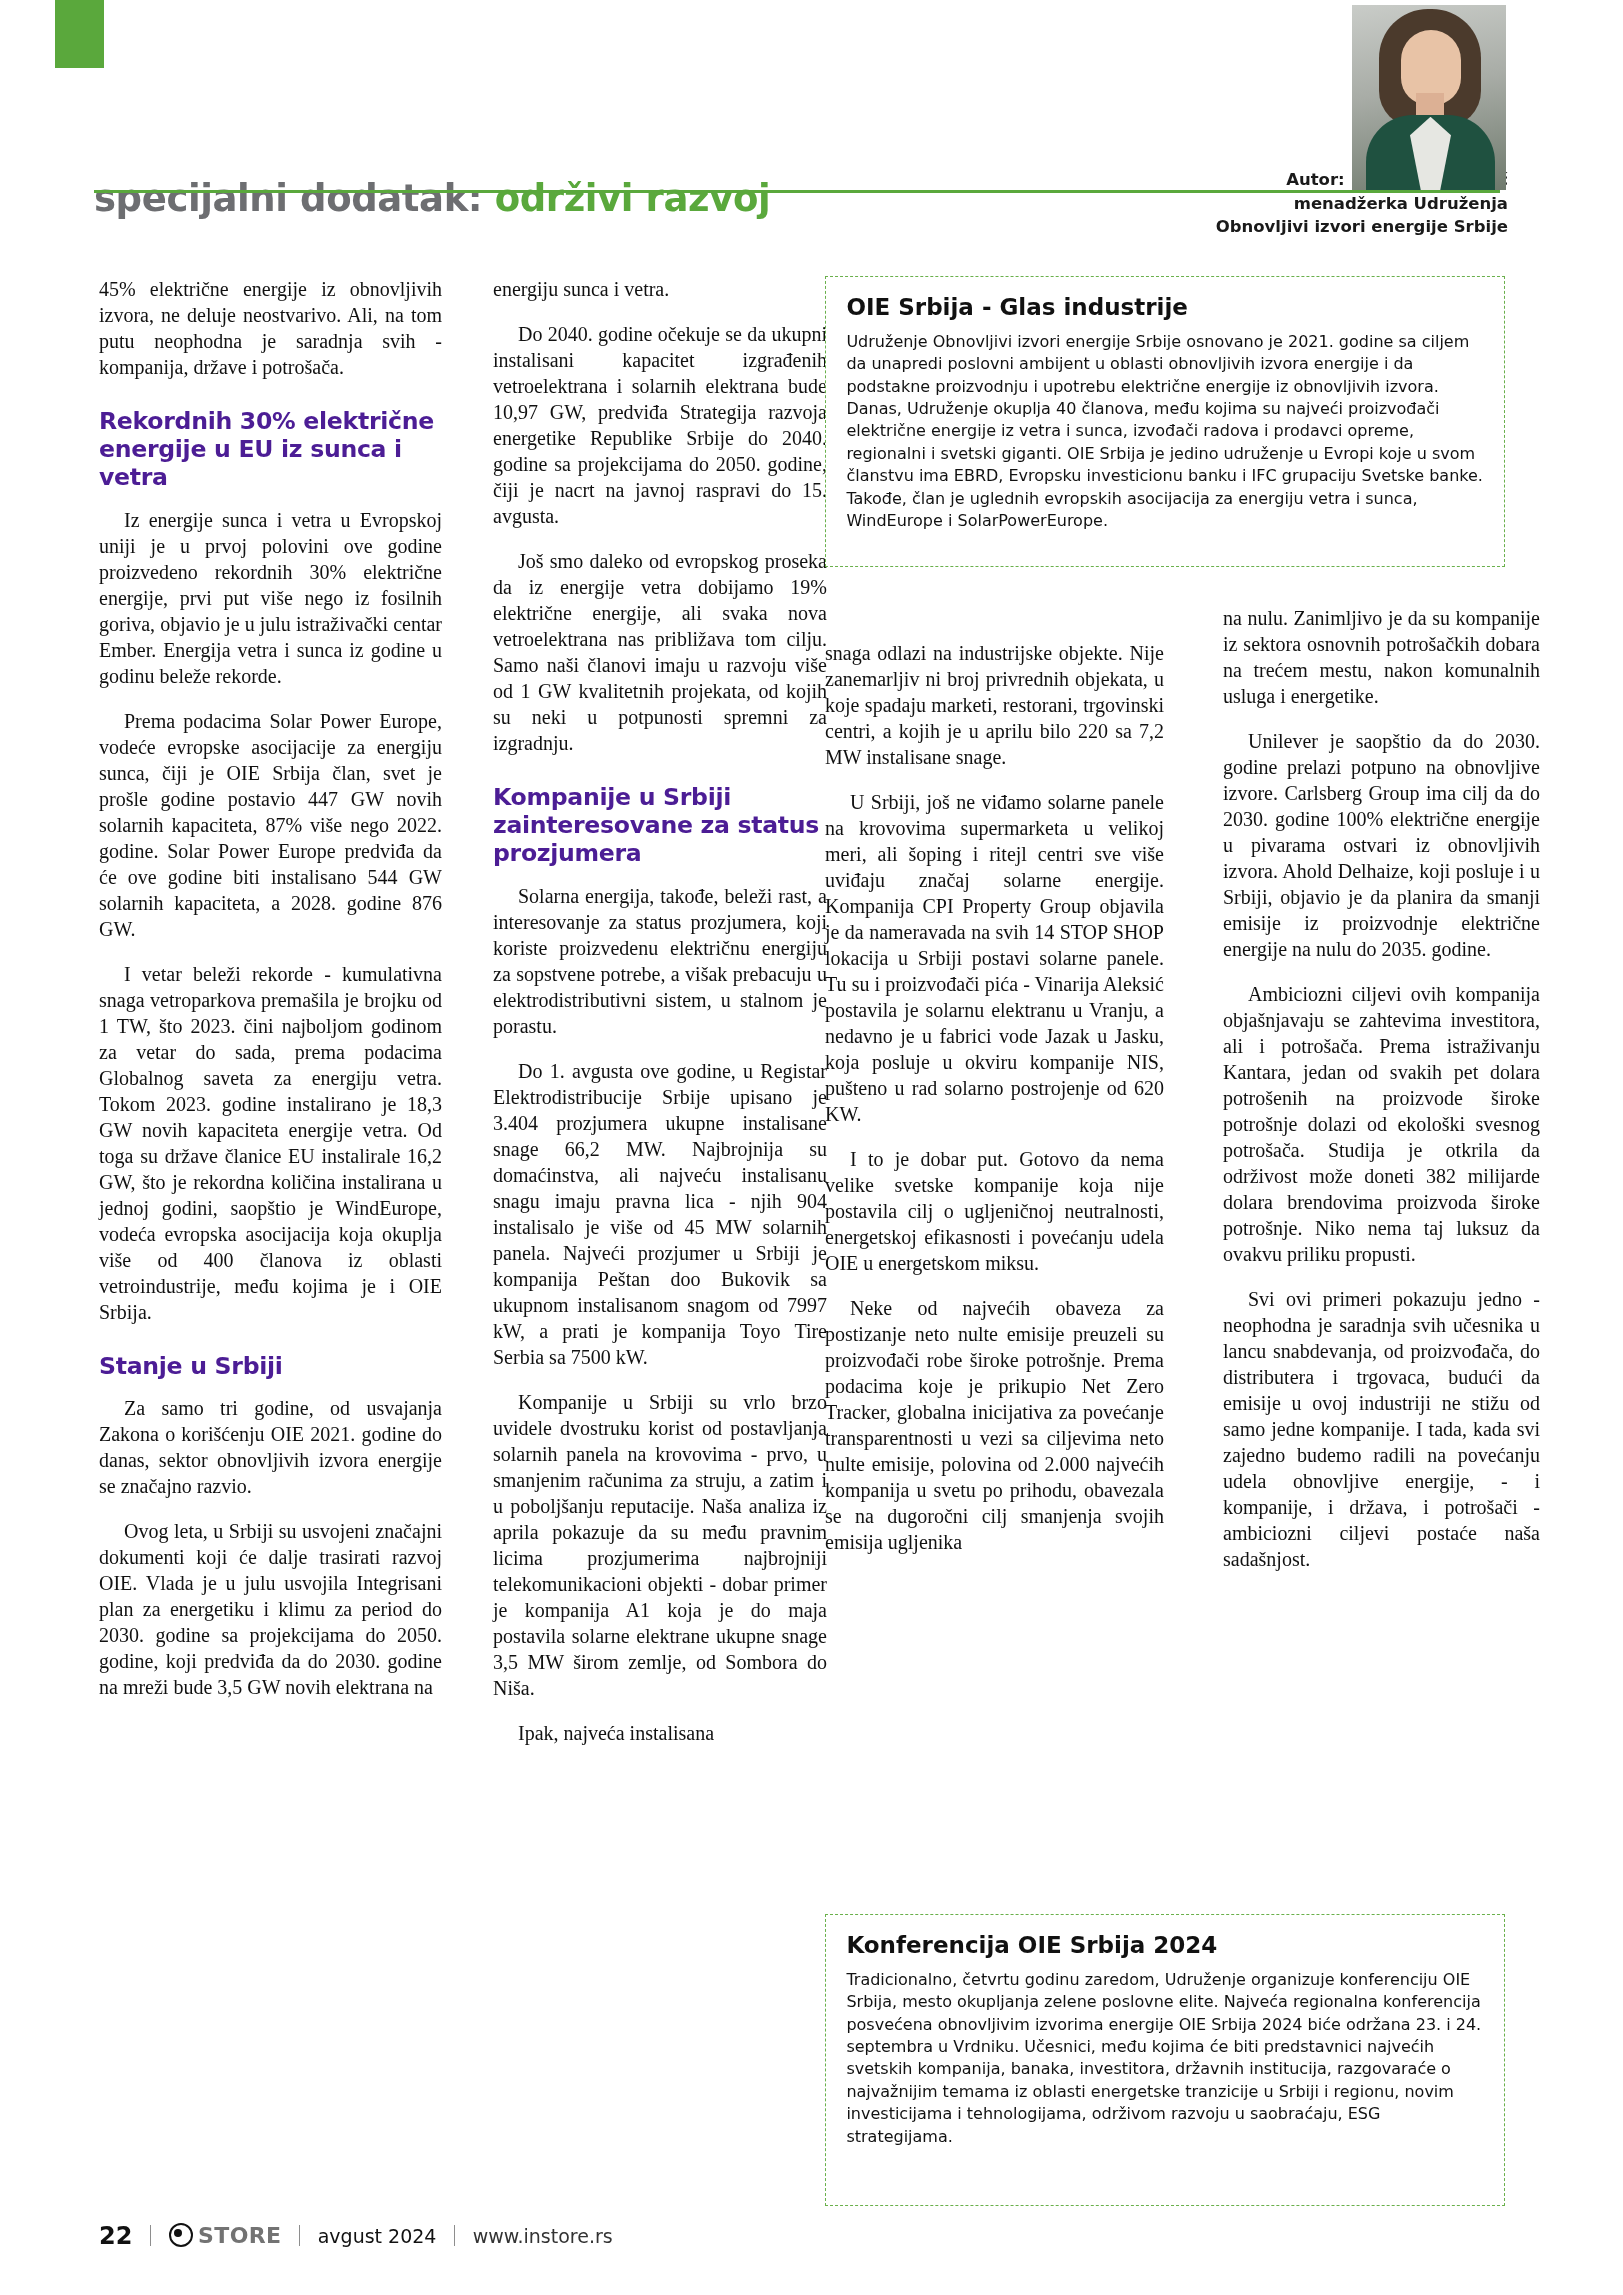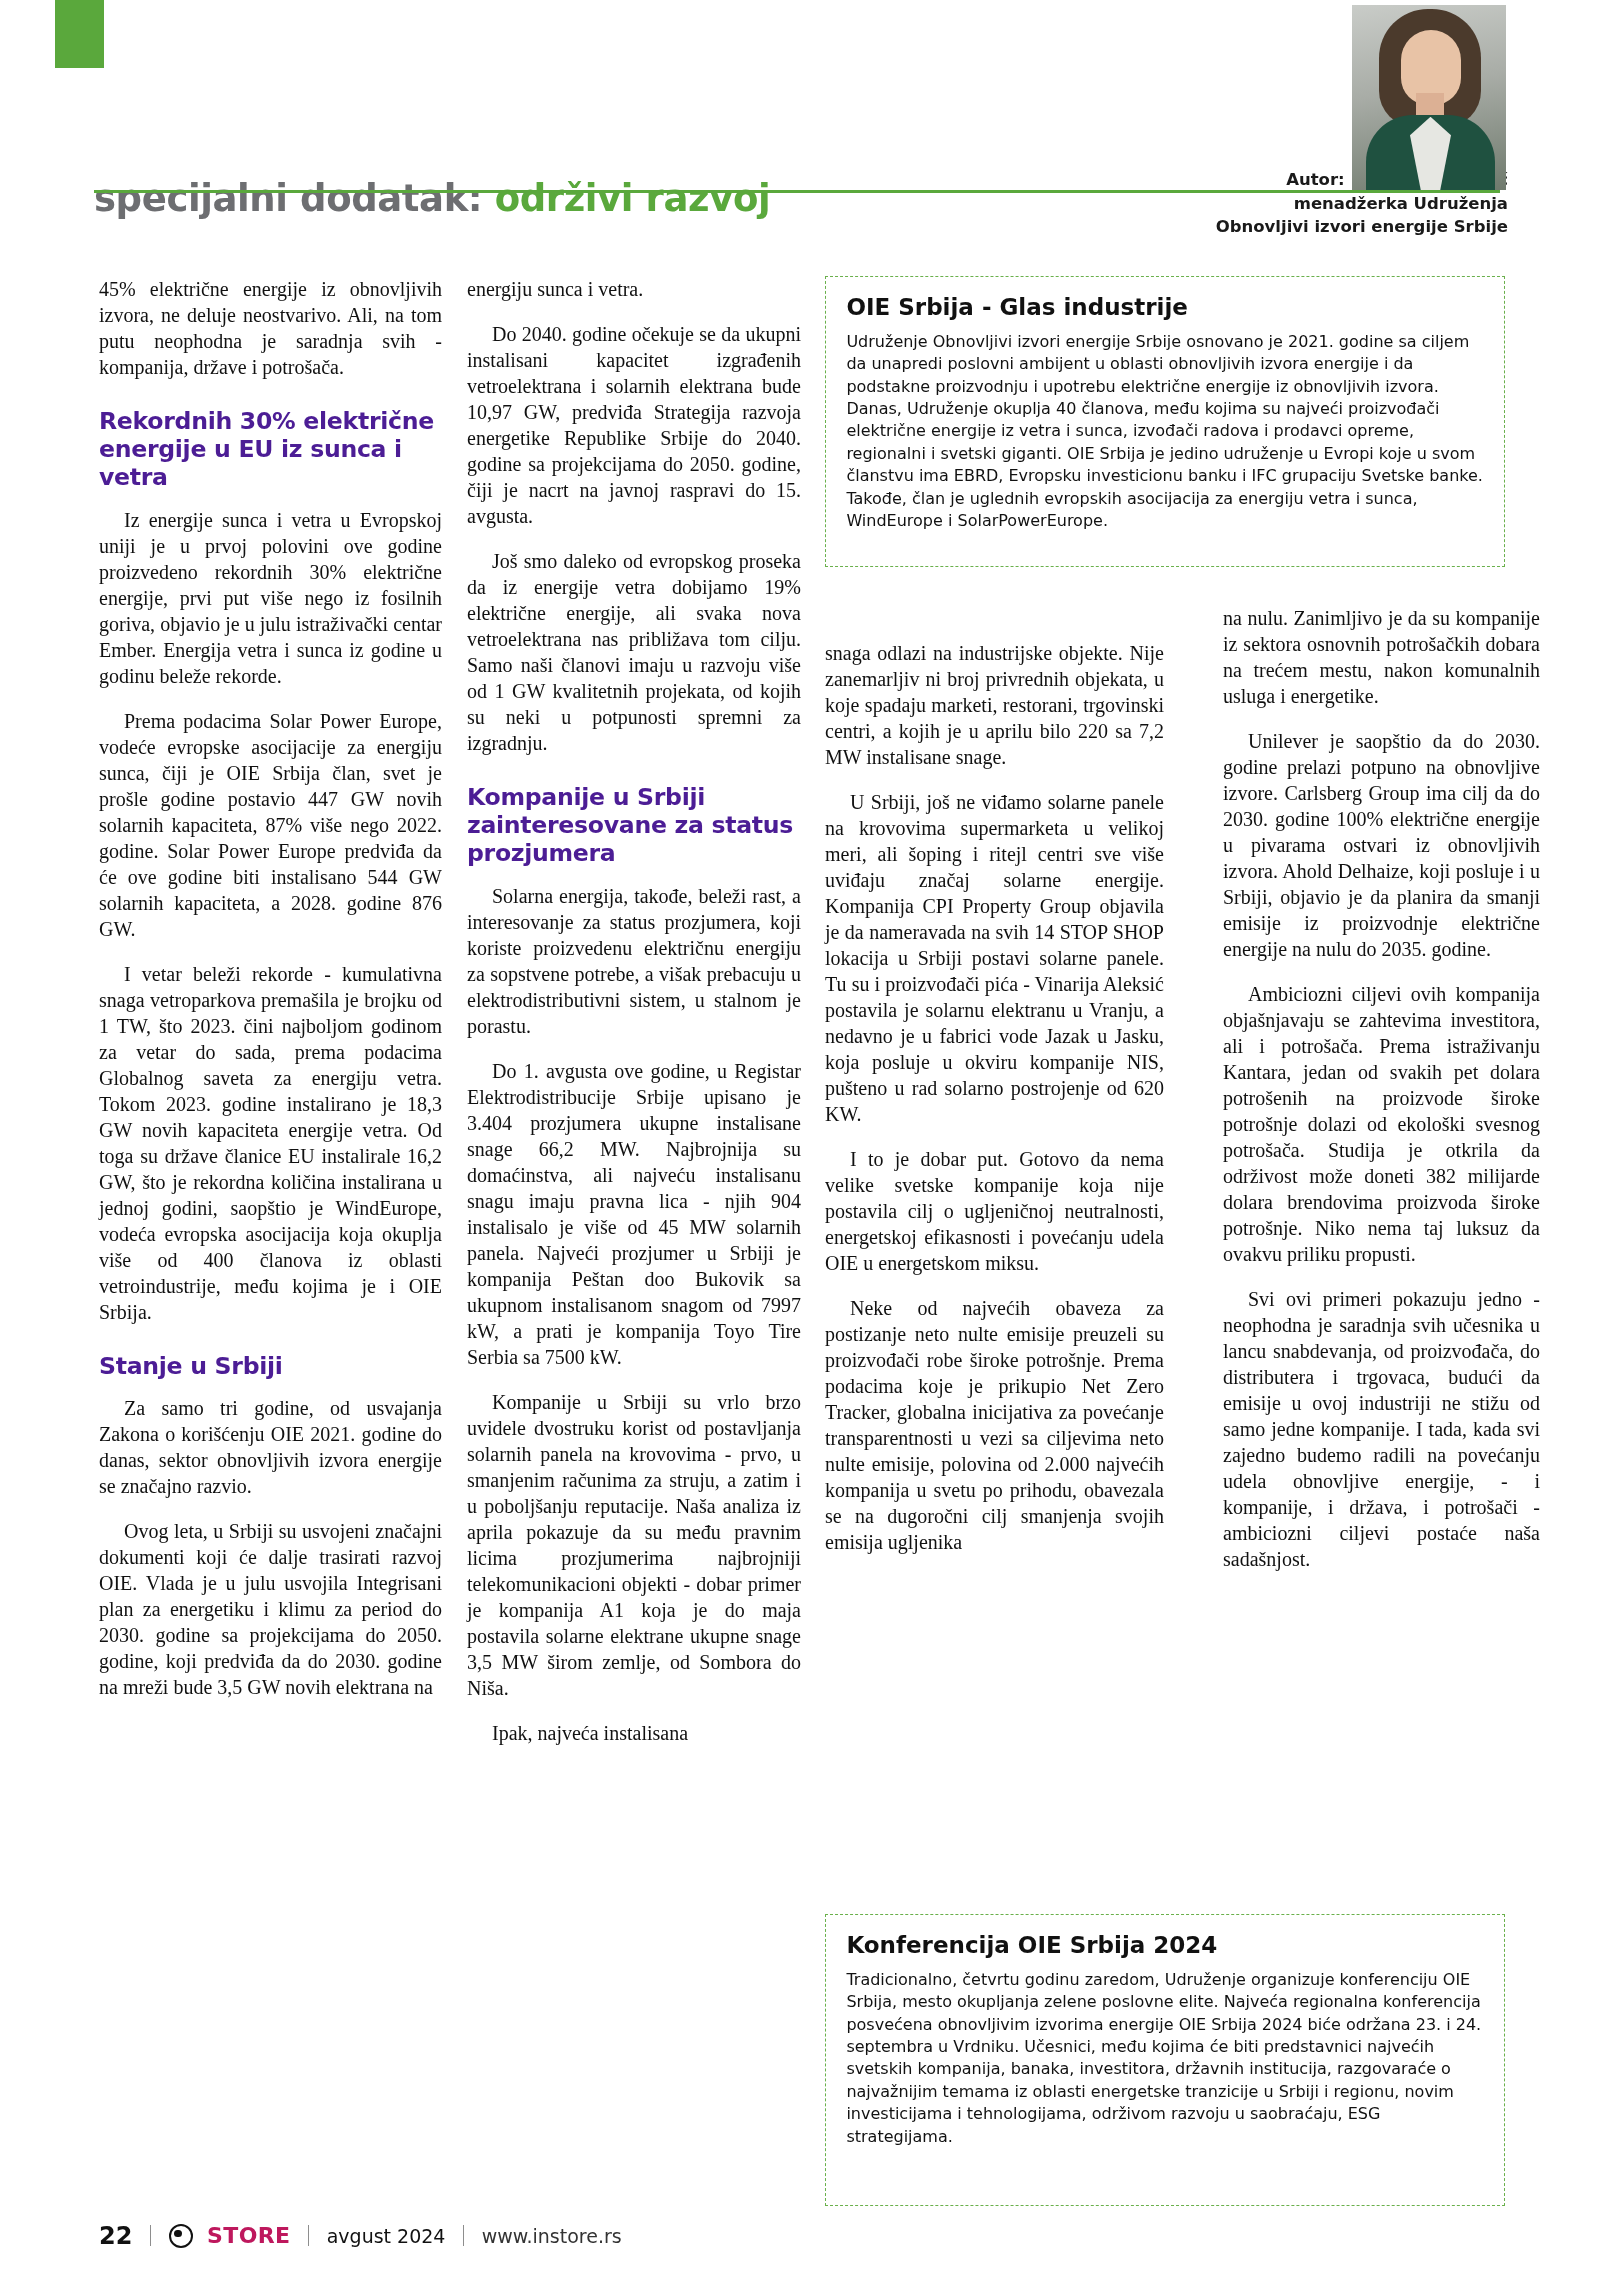--- a/index.html
+++ b/index.html
@@ -132,21 +132,21 @@
   
   .col {
     position: absolute;
     top: 276px;
     font-size: 20px;
     line-height: 26px;
     text-align: justify;
     color: #111;
   }
   #col1 { left: 99px;  width: 343px; }
-  #col2 { left: 467px;  width: 334px; }
+  #col2 { left: 493px;  width: 334px; }
   #col3 { left: 825px; width: 339px; }
   #col4 { left: 1187px; width: 317px; }
 
   #col3 { top: 605px; margin-top: 35px; }
   #col4 { top: 605px; margin-left: 36px; }
 
   .col p {
     margin: 0 0 0 0;
     text-indent: 25px;
     hyphens: auto;
@@ -223,26 +223,26 @@
     color: #111;
   }
   .footer-sep {
     display: inline-block;
     width: 1.6px;
     height: 20.4px;
     background: #8e8e8e;
   }
   .brand {
     display: flex;
-    align-items: flex-end;
-    gap: 14px;
+    align-items: flex-start;
+    gap: 5px;
     font-weight: bold;
     font-size: 22px;
     letter-spacing: 0.4px;
-    color: #be185d;
+    color: #737373;
   }
   .brand-mark {
     display: inline-block;
     width: 20.4px;
     height: 20.4px;
     border-radius: 50%;
     border: 2.4px solid #111;
     position: relative;
   }
   .brand-mark::after {

